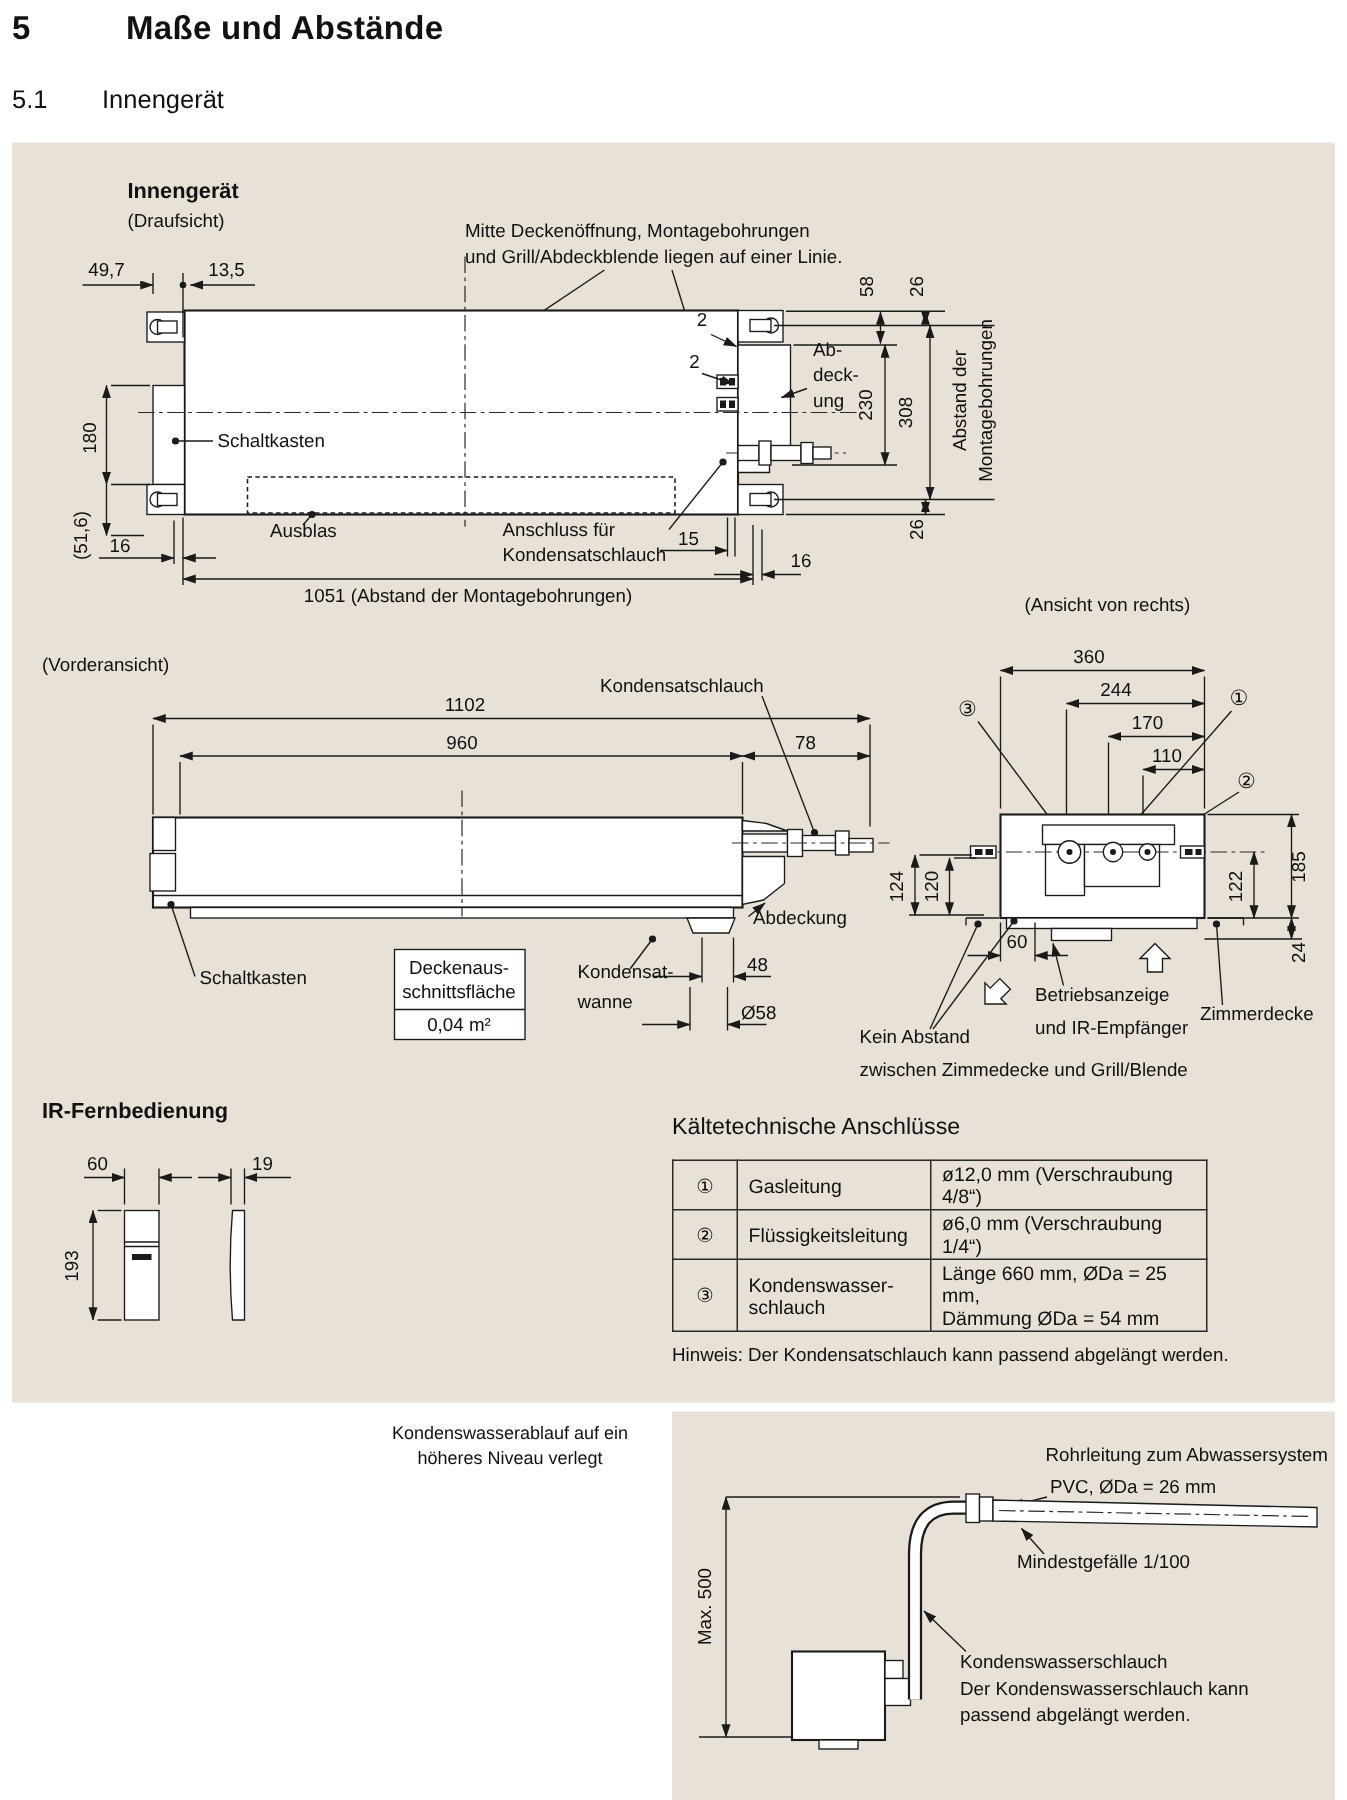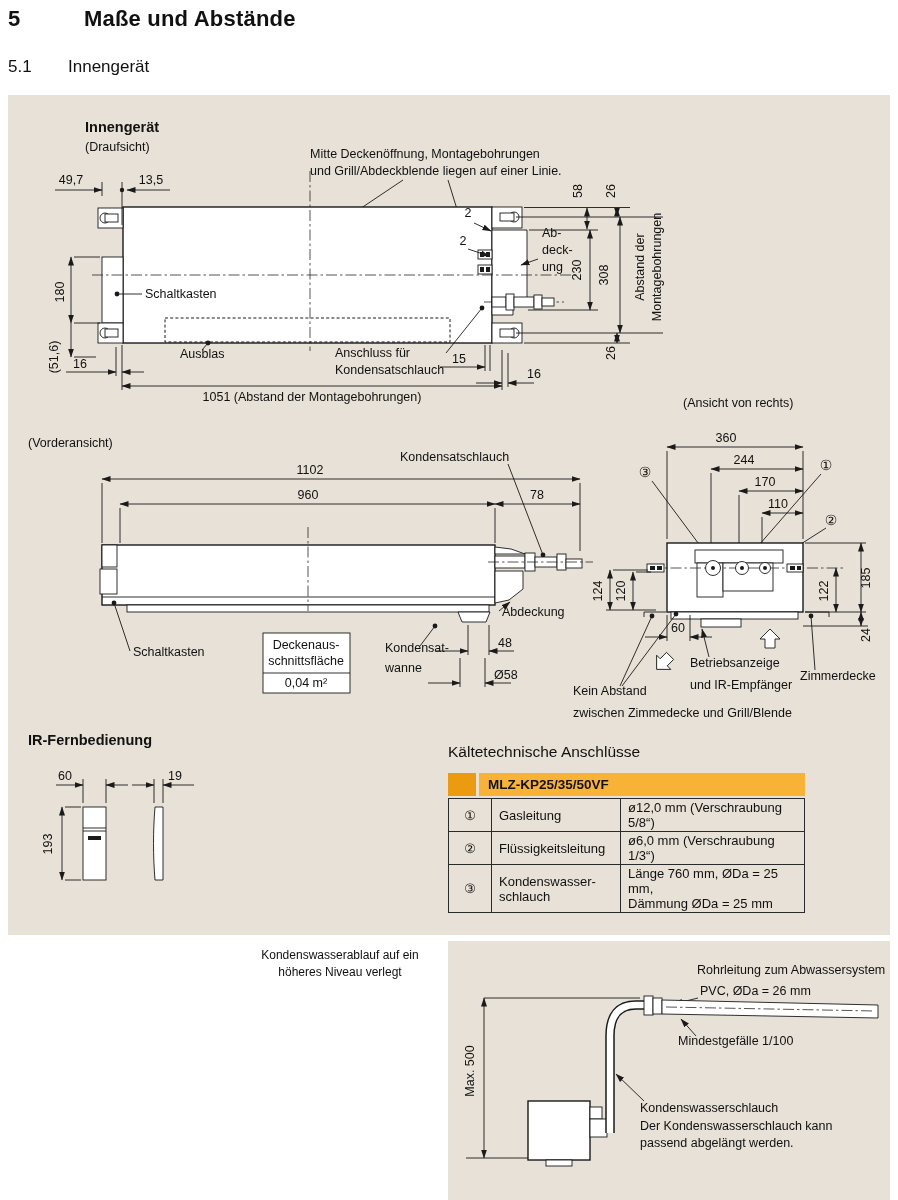--- a/index.html
+++ b/index.html
@@ -338,50 +338,47 @@
     <rect class="b2" x="75" y="712" width="23" height="73"></rect>
     <line class="dl" x1="75" y1="733" x2="98" y2="733"></line>
         <line class="dl" x1="75" y1="736" x2="98" y2="736"></line>
     <rect class="blk" x="80" y="741" width="13" height="4"></rect>
     <path class="b2" d="M147,712 L155,712 L155,785 L147,785 C145,761 145,736 147,712 Z"></path>
   </g>
 </svg>
 
 <div class="tbl-title">Kältetechnische Anschlüsse</div>
 <div class="tbl">
-  <div class="tbl-head">
-    <div class="hc1"></div>
-    <div class="hc2">MLZ-KP25/35/50VF</div>
-  </div>
   <table class="grid">
     <tbody>
           <tr>
       <td class="cno">①</td>
       <td class="cname">Gasleitung</td>
-      <td>ø12,0 mm (Verschraubung 5/8“)</td>
+      <td>ø12,0 mm (Verschraubung 4/8“)</td>
     </tr>
     <tr>
       <td class="cno">②</td>
       <td class="cname">Flüssigkeitsleitung</td>
-      <td>ø6,0 mm (Verschraubung 1/3“)</td>
+      <td>ø6,0 mm (Verschraubung 1/4“)</td>
     </tr>
     <tr>
       <td class="cno">③</td>
       <td class="cname">
         <div>Kondenswasser-</div>
               <div>schlauch</div>
       </td>
       <td>
-        <div>Länge 760 mm, ØDa = 25 mm,</div>
-              <div>Dämmung ØDa = 25 mm</div>
+        <div>Länge 660 mm, ØDa = 25 mm,</div>
+              <div>Dämmung ØDa = 54 mm</div>
       </td>
     </tr>
   </tbody>
       </table>
 </div>
+<div class="hint">Hinweis: Der Kondensatschlauch kann passend abgelängt werden.</div>
 <div class="units">Alle Angaben in mm.</div>
 </div>
 
 <div class="caption">
   <div>Kondenswasserablauf auf ein</div>
   <div>höheres Niveau verlegt</div>
 </div>
 
 <div id="panel2" class="panel">
 <svg width="442" height="244" viewBox="0 0 442 244">

